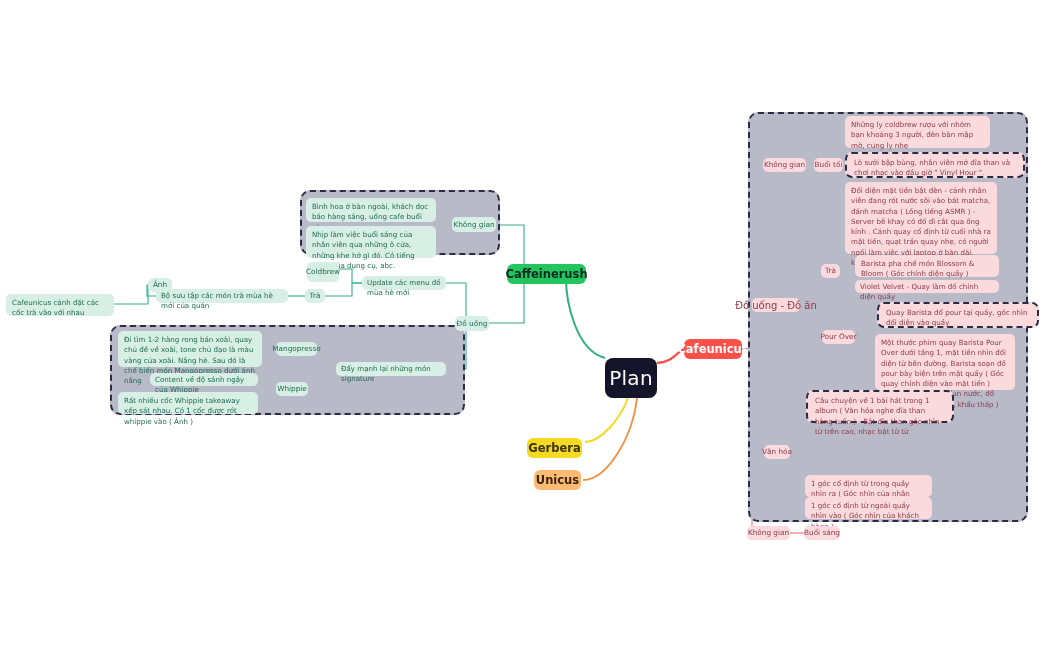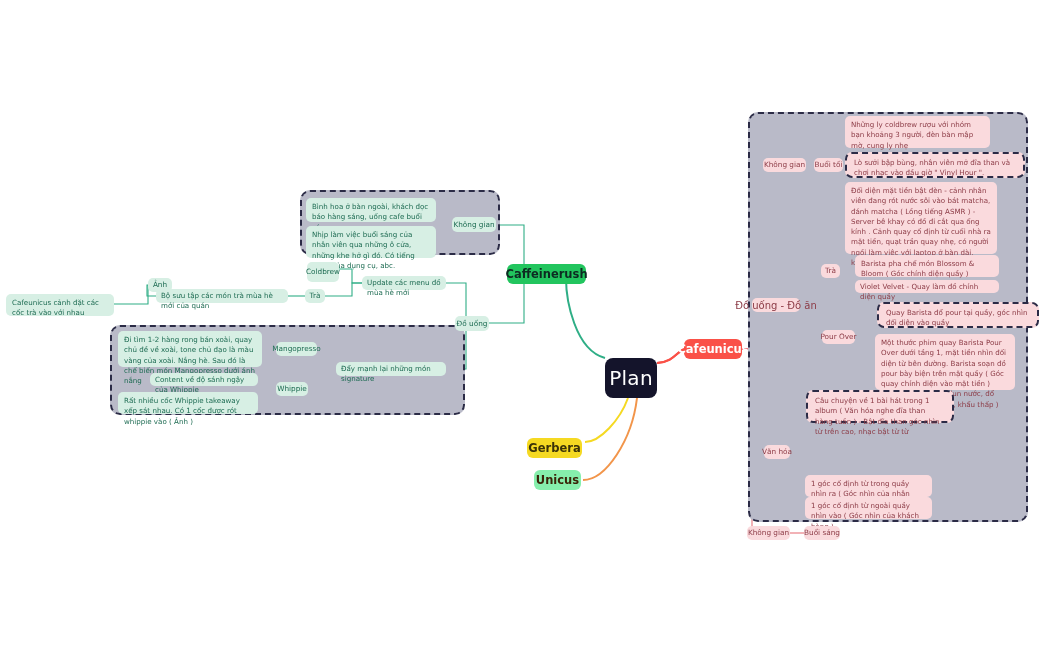--- a/index.html
+++ b/index.html
@@ -19,21 +19,21 @@
     font-size:20px;display:flex;align-items:center;justify-content:center;
     letter-spacing:.3px;
   }
 
   
   .pill{border-radius:6px;display:flex;align-items:center;justify-content:center;
         font-size:11.5px;font-weight:bold;}
   .pill-green{background:#22c55e;color:#0d2b22;}
   .pill-red{background:#fa5148;color:#ffffff;}
   .pill-yellow{background:#f5d922;color:#3a3208;margin-top:6px;}
-  .pill-orange{background:#86efac;color:#3a2408;}
+  .pill-orange{background:#fdba74;color:#3a2408;}
 
   
   .group{
     position:absolute;background:#b9bac8;border-radius:10px;
     border:2px dashed #2b2b46;box-sizing:border-box;
   }
 
   
   .box{
     position:absolute;box-sizing:border-box;border-radius:5px;

